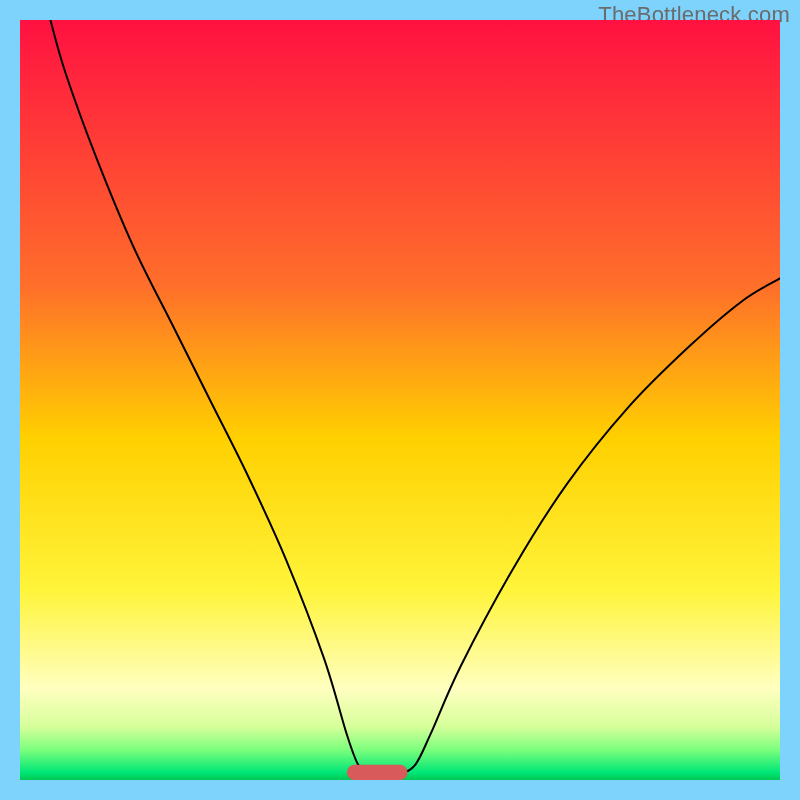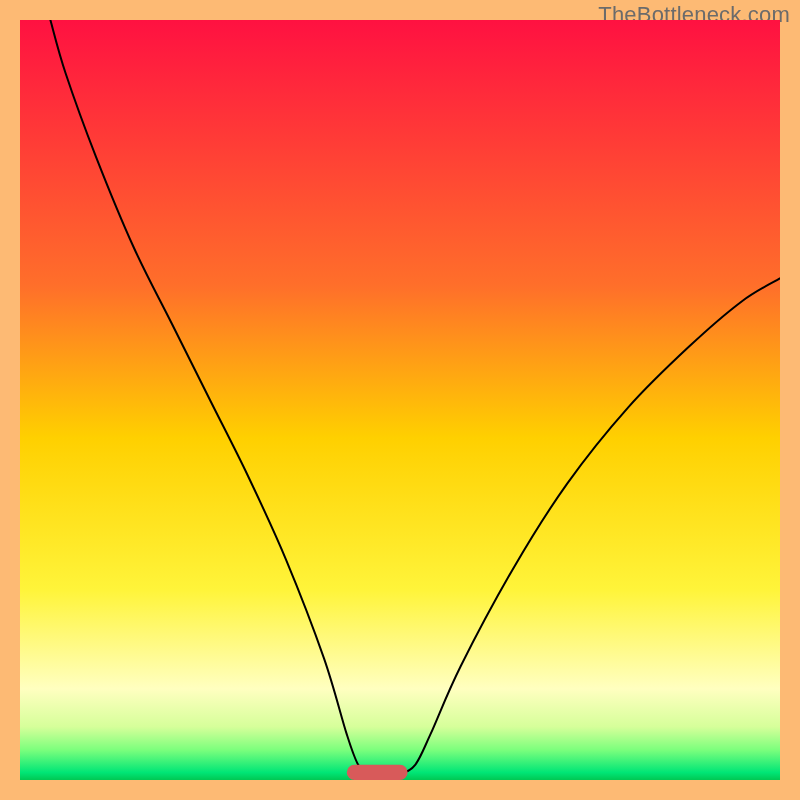--- a/index.html
+++ b/index.html
@@ -7,21 +7,21 @@
     padding: 0;
     width: 800px;
     height: 800px;
     background: #000;
     overflow: hidden;
   }
   .frame {
     position: relative;
     width: 800px;
     height: 800px;
-    background: #fdba74;
+    background: #7dd3fc;
   }
   .plot-area {
     position: absolute;
     left: 20px;
     top: 20px;
     width: 760px;
     height: 760px;
   }
   .watermark {
     position: absolute;

